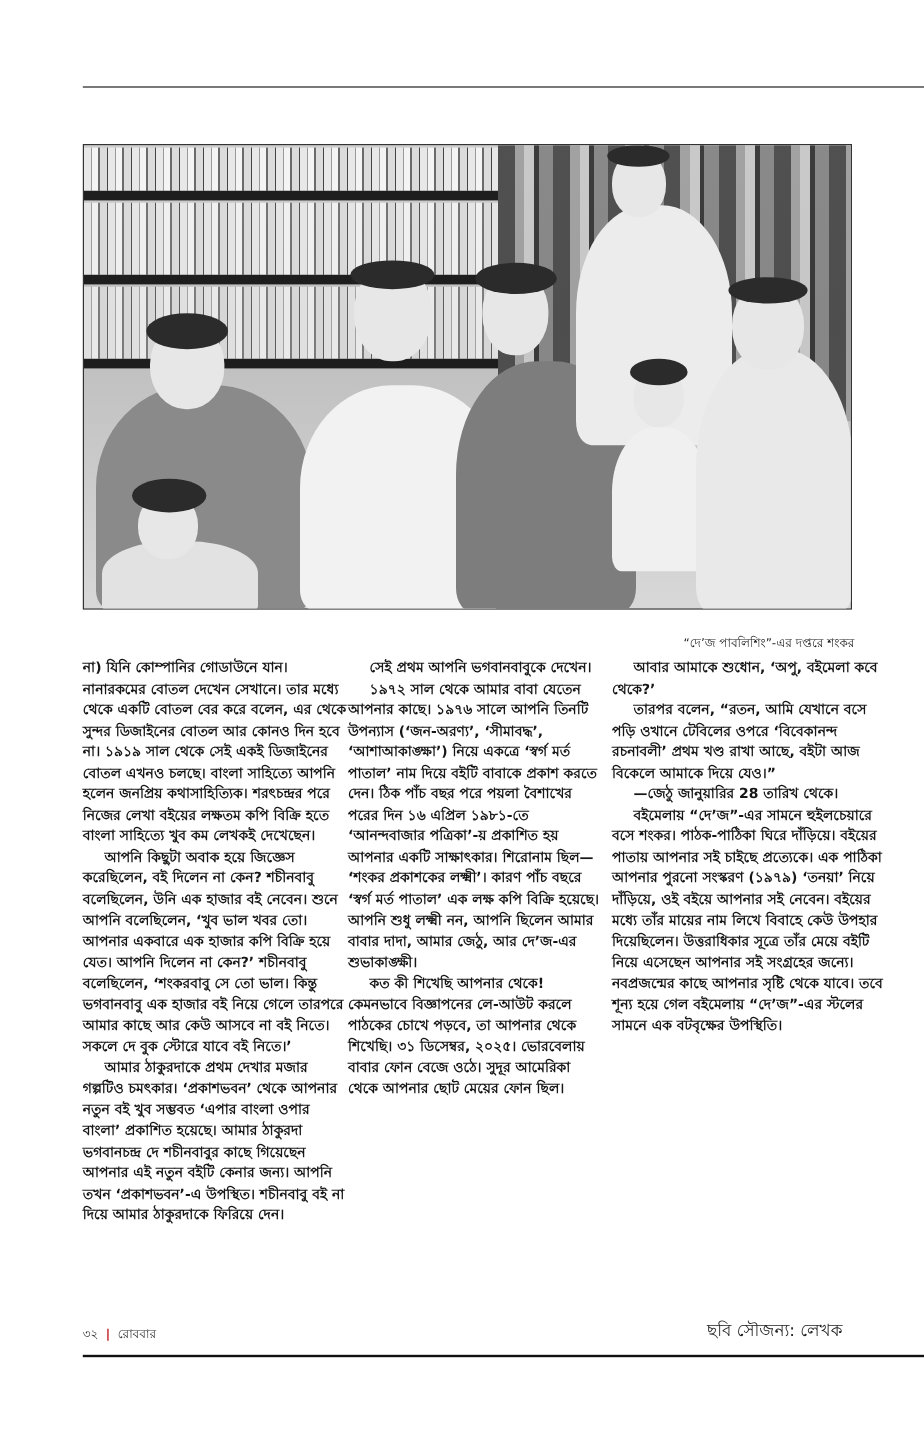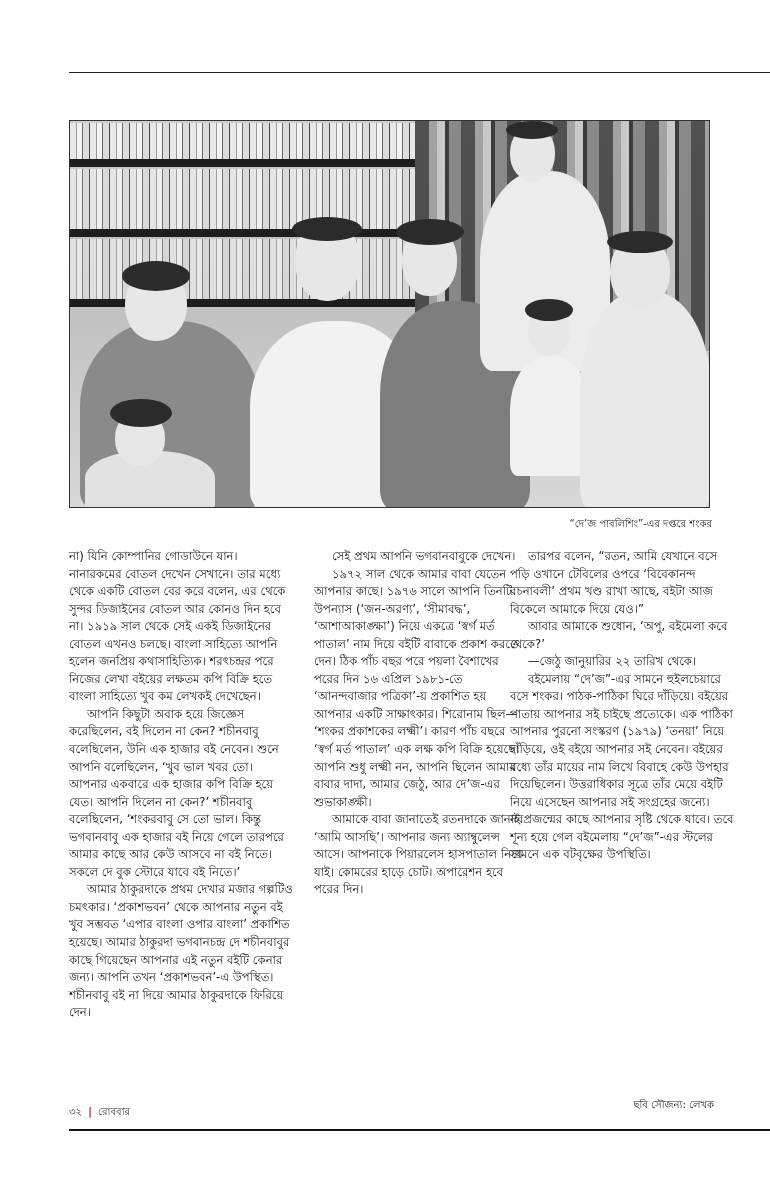--- a/index.html
+++ b/index.html
@@ -10,28 +10,28 @@
            border: 1px solid #333; box-sizing: border-box; overflow: hidden;
            background: linear-gradient(180deg, #cfcfcf 0%, #bdbdbd 40%, #d8d8d8 100%); }
   .shelf { position: absolute; left: 0; height: 8px; background: #1e1e1e; }
   .books { position: absolute; left: 0; height: 36px;
            background: repeating-linear-gradient(90deg, #e8e8e8 0 6px, #9a9a9a 6px 7px, #f4f4f4 7px 12px, #6a6a6a 12px 13px, #dcdcdc 13px 19px, #444 19px 20px); }
   .rshelf { position: absolute; left: 345px; width: 296px; height: 230px;
             background: repeating-linear-gradient(90deg, #3a3a3a 0 14px, #9a9a9a 14px 22px, #c8c8c8 22px 30px, #222 30px 34px, #7d7d7d 34px 46px); opacity: .85; }
   .figure { position: absolute; border-radius: 45% 45% 10% 10%; }
   .head { position: absolute; border-radius: 50%; background: #2b2b2b; }
   .face { position: absolute; border-radius: 48%; background: #e7e7e7; }
-  .caption { position: absolute; right: 58px; top: 516px; font-size: 10px; color: #222; }
-  .col { position: absolute; top: 548px; font-size: 11.6px; line-height: 17.55px; color: #161616; }
+  .caption { position: absolute; right: 58px; top: 528px; font-size: 10px; color: #222; }
+  .col { position: absolute; top: 548px; font-size: 11.6px; line-height: 17.55px; color: #161616; font-weight: bold; }
   .col p { margin: 0; text-indent: 0; }
   .col p.ind { text-indent: 18px; }
   .col1 { left: 69px; width: 224px; }
-  .col2 { left: 290px; width: 210px; margin-left: 24px; }
+  .col2 { left: 290px; width: 210px; }
   .col3 { left: 510px; width: 230px; }
-  .credit { position: absolute; right: 56px; top: 1097px; font-size: 10px; color: #222; }
+  .credit { position: absolute; right: 68px; top: 1097px; font-size: 14px; color: #222; }
   .bottom-rule { position: absolute; left: 69px; right: 0; top: 1129px; height: 2px; background: #111; }
   .footer { position: absolute; left: 69px; top: 1104px; font-size: 10px; color: #333; }
   .footer .sep { color: #c0141c; margin: 0 3px; font-weight: bold; }
 </style>
 </head>
 <body>
 
 <div class="top-rule"></div>
 
 <div class="photo" title="Black and white group photograph in a bookshop with shelves of books">
@@ -69,27 +69,27 @@
 
 <div class="col col1">
   <p>না) যিনি কোম্পানির গোডাউনে যান। নানারকমের বোতল দেখেন সেখানে। তার মধ্যে থেকে একটি বোতল বের করে বলেন, এর থেকে সুন্দর ডিজাইনের বোতল আর কোনও দিন হবে না। ১৯১৯ সাল থেকে সেই একই ডিজাইনের বোতল এখনও চলছে। বাংলা সাহিত্যে আপনি হলেন জনপ্রিয় কথাসাহিত্যিক। শরৎচন্দ্রর পরে নিজের লেখা বইয়ের লক্ষতম কপি বিক্রি হতে বাংলা সাহিত্যে খুব কম লেখকই দেখেছেন।</p>
   <p class="ind">আপনি কিছুটা অবাক হয়ে জিজ্ঞেস করেছিলেন, বই দিলেন না কেন? শচীনবাবু বলেছিলেন, উনি এক হাজার বই নেবেন। শুনে আপনি বলেছিলেন, ‘খুব ভাল খবর তো। আপনার একবারে এক হাজার কপি বিক্রি হয়ে যেত। আপনি দিলেন না কেন?’ শচীনবাবু বলেছিলেন, ‘শংকরবাবু সে তো ভাল। কিন্তু ভগবানবাবু এক হাজার বই নিয়ে গেলে তারপরে আমার কাছে আর কেউ আসবে না বই নিতে। সকলে দে বুক স্টোরে যাবে বই নিতে।’</p>
   <p class="ind">আমার ঠাকুরদাকে প্রথম দেখার মজার গল্পটিও চমৎকার। ‘প্রকাশভবন’ থেকে আপনার নতুন বই খুব সম্ভবত ‘এপার বাংলা ওপার বাংলা’ প্রকাশিত হয়েছে। আমার ঠাকুরদা ভগবানচন্দ্র দে শচীনবাবুর কাছে গিয়েছেন আপনার এই নতুন বইটি কেনার জন্য। আপনি তখন ‘প্রকাশভবন’-এ উপস্থিত। শচীনবাবু বই না দিয়ে আমার ঠাকুরদাকে ফিরিয়ে দেন।</p>
 </div>
 
 <div class="col col2">
   <p class="ind">সেই প্রথম আপনি ভগবানবাবুকে দেখেন।</p>
   <p class="ind">১৯৭২ সাল থেকে আমার বাবা যেতেন আপনার কাছে। ১৯৭৬ সালে আপনি তিনটি উপন্যাস (‘জন-অরণ্য’, ‘সীমাবদ্ধ’, ‘আশাআকাঙ্ক্ষা’) নিয়ে একত্রে ‘স্বর্গ মর্ত পাতাল’ নাম দিয়ে বইটি বাবাকে প্রকাশ করতে দেন। ঠিক পাঁচ বছর পরে পয়লা বৈশাখের পরের দিন ১৬ এপ্রিল ১৯৮১-তে ‘আনন্দবাজার পত্রিকা’-য় প্রকাশিত হয় আপনার একটি সাক্ষাৎকার। শিরোনাম ছিল— ‘শংকর প্রকাশকের লক্ষ্মী’। কারণ পাঁচ বছরে ‘স্বর্গ মর্ত পাতাল’ এক লক্ষ কপি বিক্রি হয়েছে। আপনি শুধু লক্ষ্মী নন, আপনি ছিলেন আমার বাবার দাদা, আমার জেঠু, আর দে’জ-এর শুভাকাঙ্ক্ষী।</p>
-  <p class="ind">আমাকে বাবা জানাতেই রতনদাকে জানাই ‘আমি আসছি’। আপনার জন্য অ্যাম্বুলেন্স আসে। আপনাকে পিয়ারলেস হাসপাতাল নিয়ে যাই। কোমরের হাড়ে চোট। অপারেশন হবে পরের দিন।</p>
+  <p class="ind">কত কী শিখেছি আপনার থেকে! কেমনভাবে বিজ্ঞাপনের লে-আউট করলে পাঠকের চোখে পড়বে, তা আপনার থেকে শিখেছি। ৩১ ডিসেম্বর, ২০২৫। ভোরবেলায় বাবার ফোন বেজে ওঠে। সুদূর আমেরিকা থেকে আপনার ছোট মেয়ের ফোন ছিল।</p>
 </div>
 
 <div class="col col3">
+  <p class="ind">আবার আমাকে শুধোন, ‘অপু, বইমেলা কবে থেকে?’</p>
   <p class="ind">তারপর বলেন, “রতন, আমি যেখানে বসে পড়ি ওখানে টেবিলের ওপরে ‘বিবেকানন্দ রচনাবলী’ প্রথম খণ্ড রাখা আছে, বইটা আজ বিকেলে আমাকে দিয়ে যেও।”</p>
-  <p class="ind">আবার আমাকে শুধোন, ‘অপু, বইমেলা কবে থেকে?’</p>
-  <p class="ind">—জেঠু জানুয়ারির ২২ তারিখ থেকে।</p>
+  <p class="ind">—জেঠু জানুয়ারির 28 তারিখ থেকে।</p>
   <p class="ind">বইমেলায় “দে’জ”-এর সামনে হুইলচেয়ারে বসে শংকর। পাঠক-পাঠিকা ঘিরে দাঁড়িয়ে। বইয়ের পাতায় আপনার সই চাইছে প্রত্যেকে। এক পাঠিকা আপনার পুরনো সংস্করণ (১৯৭৯) ‘তনয়া’ নিয়ে দাঁড়িয়ে, ওই বইয়ে আপনার সই নেবেন। বইয়ের মধ্যে তাঁর মায়ের নাম লিখে বিবাহে কেউ উপহার দিয়েছিলেন। উত্তরাধিকার সূত্রে তাঁর মেয়ে বইটি নিয়ে এসেছেন আপনার সই সংগ্রহের জন্যে। নবপ্রজন্মের কাছে আপনার সৃষ্টি থেকে যাবে। তবে শূন্য হয়ে গেল বইমেলায় “দে’জ”-এর স্টলের সামনে এক বটবৃক্ষের উপস্থিতি।</p>
 </div>
 
 <div class="credit">ছবি সৌজন্য: লেখক</div>
 
 <div class="bottom-rule"></div>
 
 <div class="footer">
   <span>৩২</span>
   <span class="sep">|</span>

